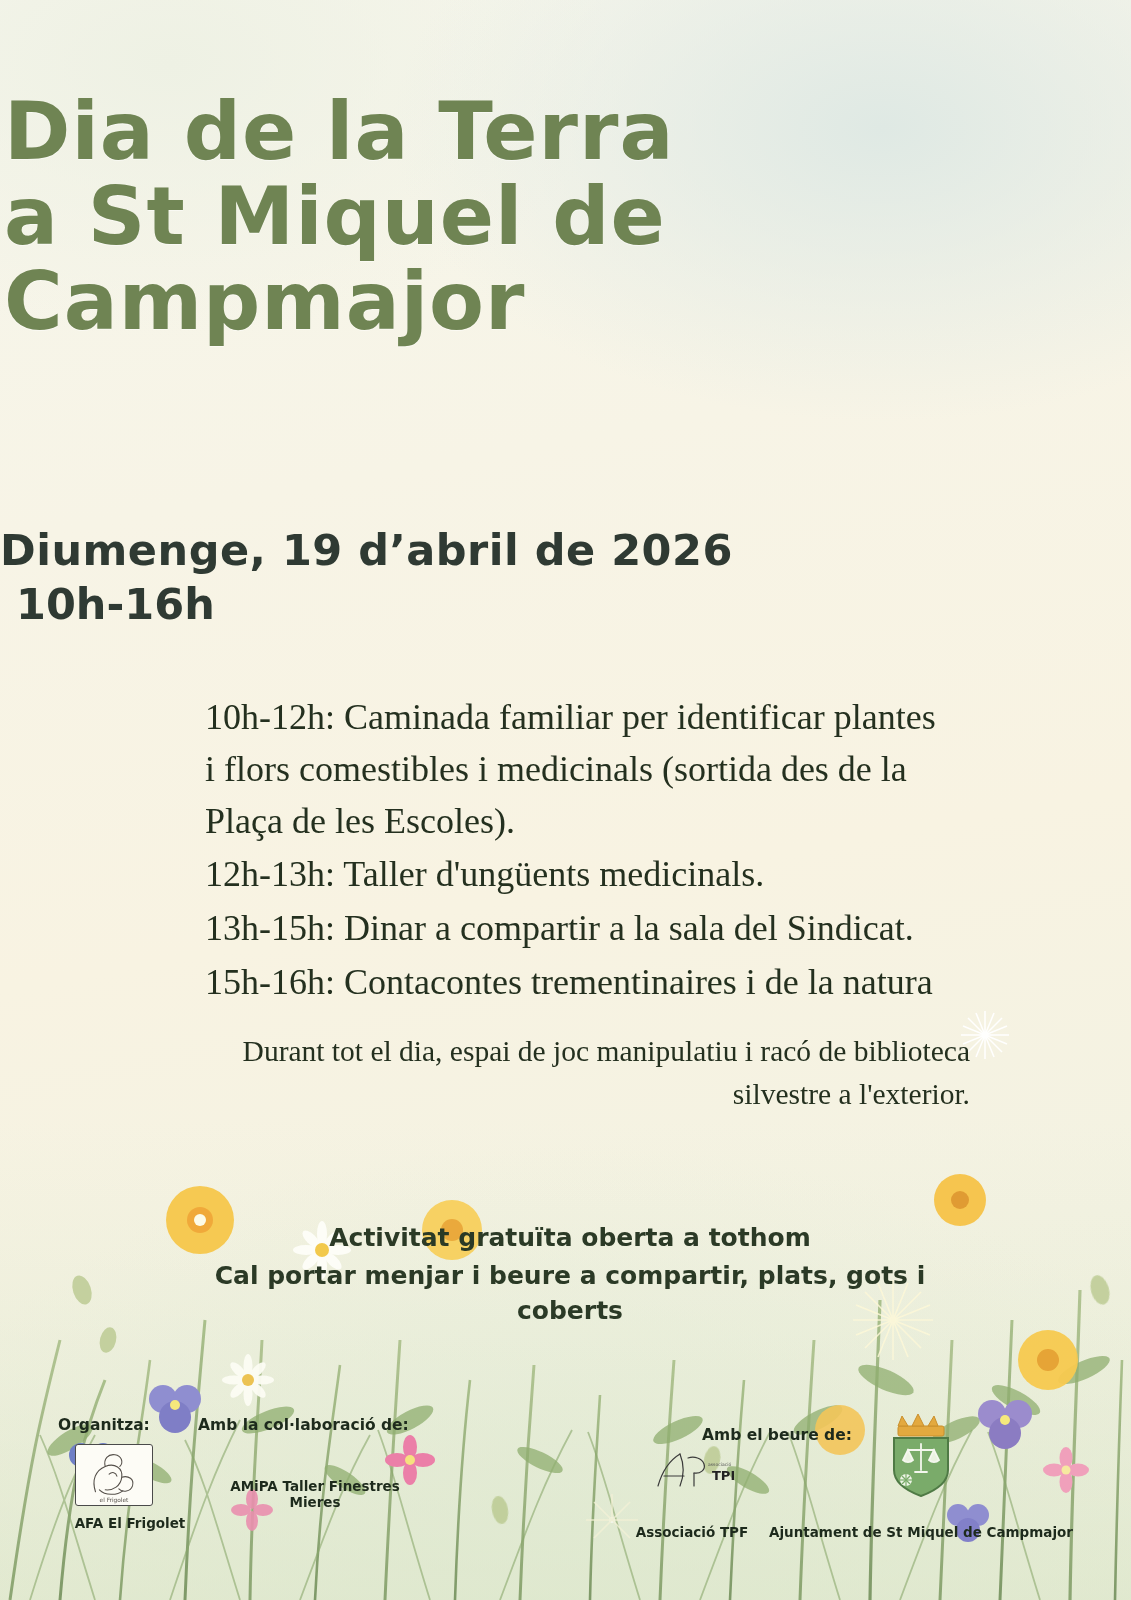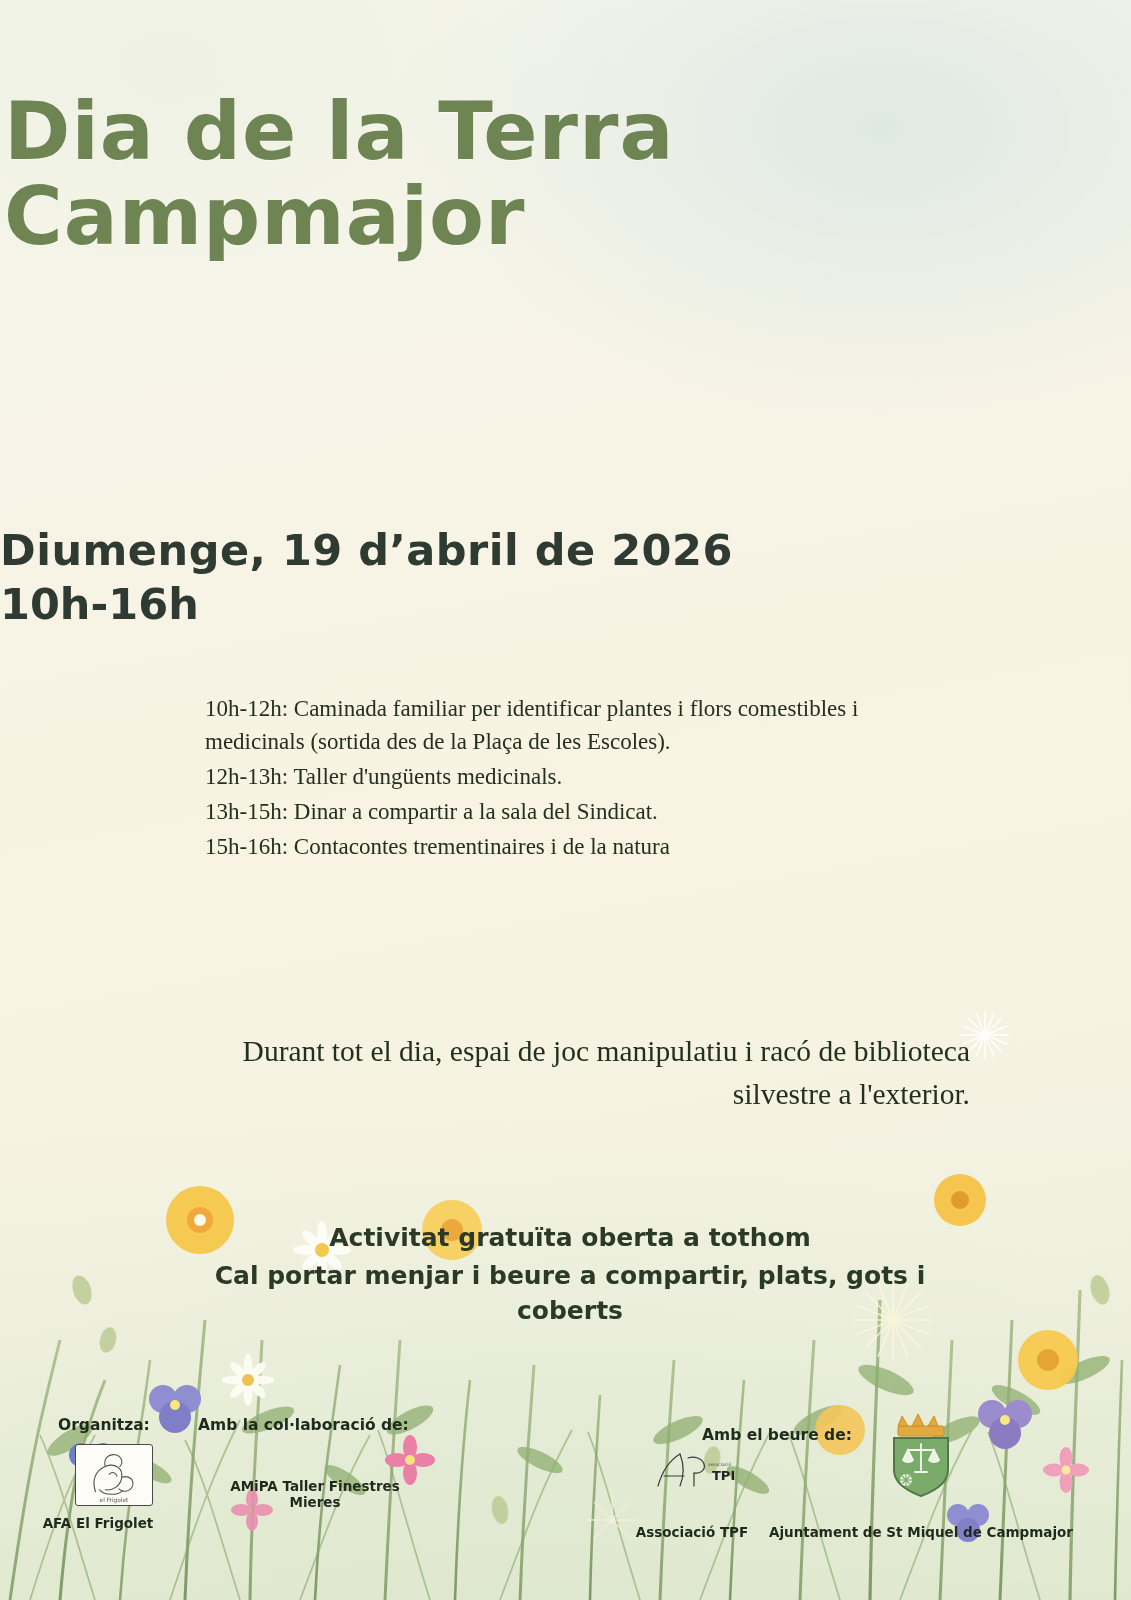--- a/index.html
+++ b/index.html
@@ -57,30 +57,31 @@
     font-family: "DejaVu Sans", sans-serif;
     font-weight: bold;
     font-size: 43px;
     letter-spacing: .5px;
   }
   .date-line-2 {
     font-family: "DejaVu Sans", sans-serif;
     font-weight: bold;
     font-size: 43px;
     margin-top: 4px;
+    padding-left: 16px;
   }
 
   
   .schedule {
     position: absolute;
     top: 692px;
     left: 205px;
     width: 740px;
     color: #24301f;
-    font-size: 23px;
+    font-size: 36px;
     line-height: 1.44;
   }
   .schedule .item { margin: 0 0 2px 0; }
 
   .allday {
     position: absolute;
     top: 1030px;
     left: 180px;
     width: 790px;
     text-align: right;
@@ -391,20 +392,21 @@
         <ellipse cx="108" cy="520" rx="8" ry="13" transform="rotate(14 108 520)"></ellipse>
         <ellipse cx="500" cy="690" rx="8" ry="14" transform="rotate(-10 500 690)"></ellipse>
         <ellipse cx="712" cy="640" rx="8" ry="14" transform="rotate(12 712 640)"></ellipse>
         <ellipse cx="1100" cy="470" rx="9" ry="15" transform="rotate(-16 1100 470)"></ellipse>
       </g>
     </svg>
   </div>
 
   <div class="title-block">
     <div class="title-line">Dia de la Terra</div>
+    <div class="title-line">a St Miquel de</div>
     <div class="title-line">Campmajor</div>
   </div>
 
   <div class="date-block">
     <div class="date-line-1">Diumenge, 19 d’abril de 2026</div>
     <div class="date-line-2">10h-16h</div>
   </div>
 
   <div class="schedule">
     <p class="item">10h-12h: Caminada familiar per identificar plantes i flors comestibles i medicinals (sortida des de la Plaça de les Escoles).</p>
@@ -432,21 +434,21 @@
             <path d="M20 48 C 16 36, 20 26, 30 22 C 40 18, 48 24, 47 33 C 46 42, 38 47, 30 46"></path>
             <path d="M30 22 C 28 14, 33 9, 40 10 C 47 11, 49 18, 45 22"></path>
             <path d="M47 33 C 54 31, 60 35, 58 42 C 56 48, 48 49, 44 45"></path>
             <path d="M24 46 C 30 52, 42 52, 48 47"></path>
             <path d="M34 30 C 37 27, 41 28, 42 32"></path>
           </g>
           <text x="39" y="58" font-family="DejaVu Sans, sans-serif" font-size="6" fill="#55504a" text-anchor="middle">el Frigolet</text>
         </svg>
       </div>
     </div>
-    <div class="f-caption" style="left:20px; top:115px; width:156px;">AFA El Frigolet</div>
+    <div class="f-caption" style="left:52px; top:115px; width:156px;">AFA El Frigolet</div>
 
     <div class="f-label" style="left:198px; top:16px;">Amb la col·laboració de:</div>
 
     <div class="f-caption" style="left:215px; top:78px; width:200px; white-space:pre-line;">AMiPA Taller Finestres
 Mieres</div>
 
     <div class="f-label" style="left:702px; top:26px;">Amb el beure de:</div>
 
     <div class="logo-box" style="left:650px; top:46px;">
       <div class="tpf-mark">

